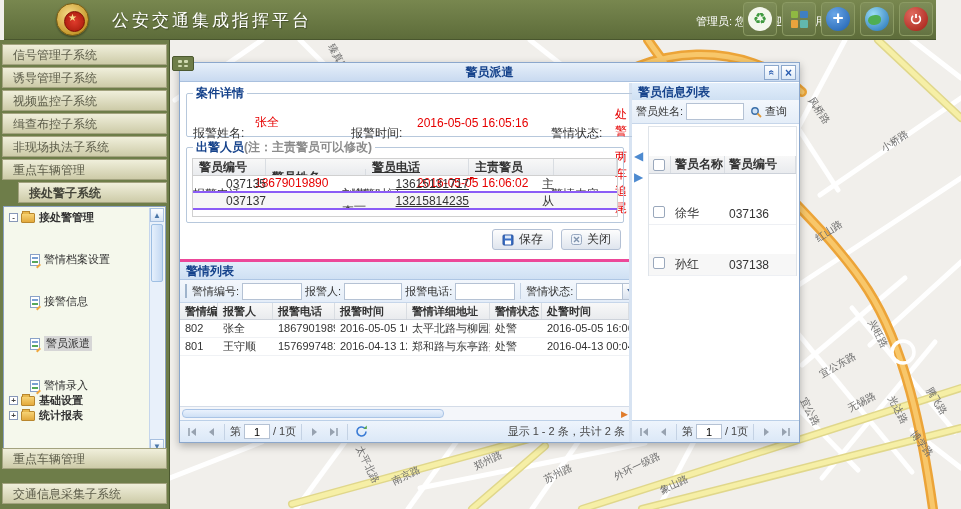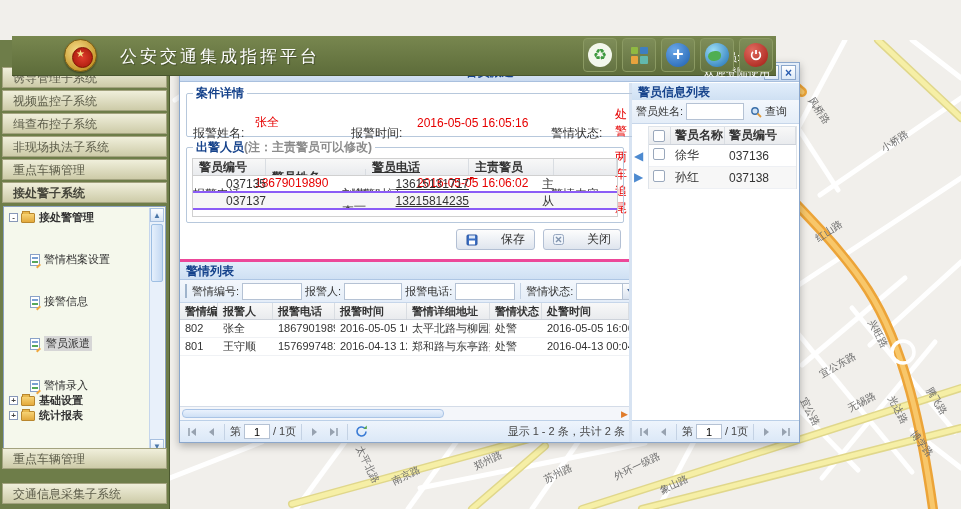--- a/index.html
+++ b/index.html
@@ -1,21 +1,21 @@
 <!DOCTYPE html>
 <html><head>
 <meta charset="utf-8">
 <style>
   * { margin:0; padding:0; box-sizing:border-box; font-family:"Liberation Sans","DejaVu Sans",sans-serif; }
   html,body { width:961px; height:509px; overflow:hidden; }
   body { position:relative; background:#f1efeb; font-size:12px; color:#333; }
 
   
-  .app-header { position:absolute; left:12px; top:0; width:764px; height:40px;
-    background:linear-gradient(#78874f,#5d6c3a); border-bottom:1px solid #49562e; z-index:80;margin-top:36px; }
+  .app-header { position:absolute; left:4px; top:0; width:932px; height:40px;
+    background:linear-gradient(#78874f,#5d6c3a); border-bottom:1px solid #49562e; z-index:80; }
   .badge { position:absolute; left:52px; top:3px; width:33px; height:33px; border-radius:50%;
     background:radial-gradient(circle at 40% 35%, #f7dd8a, #c89a2e 70%, #8a6715);
     border:1px solid #7a5c12; box-shadow:0 1px 2px rgba(0,0,0,.4); }
   .badge::before { content:""; position:absolute; left:7px; top:7px; width:19px; height:19px;
     border-radius:50%; background:radial-gradient(#e03c2c,#a11608); border:1px solid #7d1005; }
   .badge::after { content:"★"; position:absolute; left:0; right:0; top:8px; text-align:center;
     font-size:10px; color:#f7dd8a; }
   .app-title { position:absolute; left:108px; top:9px; color:#fff; font-size:17px;
     letter-spacing:3px; text-shadow:1px 1px 1px rgba(0,0,0,.35); }
   .header-search { position:absolute; left:546px; top:10px; width:132px; height:19px;
@@ -38,21 +38,21 @@
   .icon-globe::after { content:""; position:absolute; left:3px; top:8px; width:13px; height:10px;
     background:#4fae52; border-radius:60% 40% 55% 50%; }
   .icon-power { width:24px; height:24px; border-radius:50%; display:flex; align-items:center; justify-content:center;
     background:radial-gradient(circle at 35% 30%, #e06a5f, #a21b12); }
 
   
   .sidebar { position:absolute; left:0; top:40px; width:170px; height:469px;
     background:#6e7d49; border-right:1px solid #4c5930; z-index:70; }
   .acc-item { position:absolute; left:2px; right:2px; height:21px; line-height:21px; padding-left:10px;
     background:linear-gradient(#f0efdb,#cdcba8); border:1px solid #a3a37f; color:#5c5c49; cursor:pointer; }
-  .acc-item.active { font-weight:bold; color:#45453a; }
+  .acc-item.active { font-weight:bold; color:#45453a;margin-left:16px; }
   .tree { position:absolute; left:3px; right:3px; top:166px; height:249px;
     background:#f5f8ec; border:1px solid #8aa0c0; padding:3px 2px; }
   .tree-row { display:flex; align-items:center; height:15px; font-size:11px; color:#333; cursor:pointer; white-space:nowrap; }
   .tree-row.lvl1 { padding-left:3px; font-weight:bold; }
   .tree-row.lvl2 { padding-left:24px;margin-top:27px; }
   .tree-row .sel-bg { background:#d6d6d6; padding:0 2px; }
   .tg { width:9px; height:9px; border:1px solid #8898b8; background:#fff; font-size:8px; line-height:7px;
     text-align:center; color:#444; margin-right:3px; flex:none; }
   .folder { width:14px; height:10px; background:linear-gradient(#f7d375,#e3a93c); border:1px solid #b9872e;
     border-radius:1px; position:relative; margin-right:4px; flex:none; }
@@ -106,21 +106,21 @@
   .orow.head { background:linear-gradient(#f8f8f8,#e9ebee); border-bottom:1px solid #d0d0d0; font-weight:bold; }
   .orow.head .oc { border-right:1px solid #d9dde2; }
   .orow:not(.head) { border-bottom:2px solid #8b5cf6;text-align:right; }
   .orow.alt { background:#f6f6f6; }
   .oc { padding-left:6px; overflow:hidden; white-space:nowrap; position:relative; }
   .oc1{width:73px;} .oc2{width:100px;margin-top:10px;} .oc3{width:103px;text-decoration:underline;} .oc4{width:85px;} .oc5{flex:1;}
   .dirty::before { content:""; position:absolute; left:1px; top:1px; width:0; height:0;
     border-top:4px solid #cc0000; border-right:4px solid transparent; }
 
   .btn-row { position:absolute; right:8px; top:146px; display:flex; gap:8px; }
-  .btn { height:21px; padding:0 9px; display:flex; align-items:center; gap:23px; cursor:pointer;
+  .btn { height:21px; padding:0 9px; display:flex; align-items:center; gap:5px; cursor:pointer;
     background:linear-gradient(#fdfdfd,#dfe5ee); border:1px solid #b3c0d4; border-radius:3px; font-size:12px; color:#333; }
 
   .inc-panel { position:absolute; left:0; right:0; top:176px; bottom:0; border-top:3px solid #ec4899;
     display:flex; flex-direction:column; overflow:hidden; }
   .panel-hd { height:18px; flex:none; background:linear-gradient(#e2eefb,#cfe0f3); border-bottom:1px solid #aec6e4;
     color:#15428b; font-weight:bold; line-height:18px; padding-left:6px; font-size:12px; }
   .inc-filter { height:23px; flex:none; display:flex; align-items:center; gap:3px; padding:0 3px;
     background:linear-gradient(#f3f7fc,#e4edf8); border-bottom:1px solid #c6d6ea; font-size:11px; white-space:nowrap; }
   .grip { width:3px; height:14px; border-left:1px solid #9fb4cc; border-right:1px solid #9fb4cc; margin:0 2px; }
   .fin { height:17px; border:1px solid #b5c2d4; font-size:11px; padding:0 3px; }
@@ -153,21 +153,21 @@
   .pgb { width:16px; height:16px; display:flex; align-items:center; justify-content:center; cursor:pointer; }
   .pg-input { width:26px; height:15px; border:1px solid #b5c2d4; text-align:center; font-size:11px; }
   .pg-status { margin-left:auto; }
 
   .rp-filter { position:absolute; left:0; right:0; top:17px; height:24px; display:flex; align-items:center;
     gap:3px; padding:0 4px; border-bottom:1px solid #c6d6ea; background:linear-gradient(#f3f7fc,#e4edf8); font-size:11px; }
   .rp-hd { position:absolute; left:0; right:0; top:0; }
   .rp-body { position:absolute; left:0; right:0; top:41px; bottom:22px; }
   .rp-arrow { position:absolute; left:2px; font-size:12px; color:#4d8ad0; cursor:pointer; }
   .rp-table { position:absolute; left:16px; right:2px; top:2px; border:1px solid #dfe4ea; border-bottom:none; }
-  .rrow { display:flex; height:22px; align-items:center; font-size:12px; border-bottom:1px solid #eef0f4; }
+  .rrow { display:flex; height:22px; align-items:center; font-size:12px; border-bottom:1px solid #eef0f4;margin-top:29px; }
   .rrow.head { height:18px; background:linear-gradient(#f8f8f8,#e9ebee); border-bottom:1px solid #cdd2da; font-weight:bold; }
   .rrow.head .rc { border-right:1px solid #d9dde2; align-self:stretch; display:flex; align-items:center; }
   .rrow.alt { background:#f7f7f7; }
   .rc { padding-left:4px; overflow:hidden; white-space:nowrap; }
   .rc-cb{width:22px;} .rc-name{width:54px;} .rc-id{flex:1;}
   .cb { width:12px; height:12px; border:1px solid #9aa8bc; background:#fff; border-radius:2px; display:inline-block; cursor:pointer; }
   .rp-paging { position:absolute; left:0; right:0; bottom:0; }
 
   .map-label { font-size:10px; fill:#6d6d6d; }
 </style>
@@ -278,20 +278,21 @@
         <svg width="12" height="12" viewBox="0 0 12 12">
             <path d="M6 1v4" stroke="#fff" stroke-width="1.8"></path>
             <path d="M3 2.8a4.4 4.4 0 1 0 6 0" fill="none" stroke="#fff" stroke-width="1.6"></path>
           </svg>
       </span>
     </div>
   </div>
 </header>
 
 <aside class="sidebar">
+  <div class="acc-item" style="top:4px">信号管理子系统</div>
   <div class="acc-item" style="top:27px">诱导管理子系统</div>
   <div class="acc-item" style="top:50px">视频监控子系统</div>
   <div class="acc-item" style="top:73px">缉查布控子系统</div>
   <div class="acc-item" style="top:96px">非现场执法子系统</div>
   <div class="acc-item" style="top:119px">重点车辆管理</div>
   <div class="acc-item active" style="top:142px">接处警子系统</div>
 
   <div class="tree">
     <div class="tree-row lvl1">
       <span class="tg">-</span>

